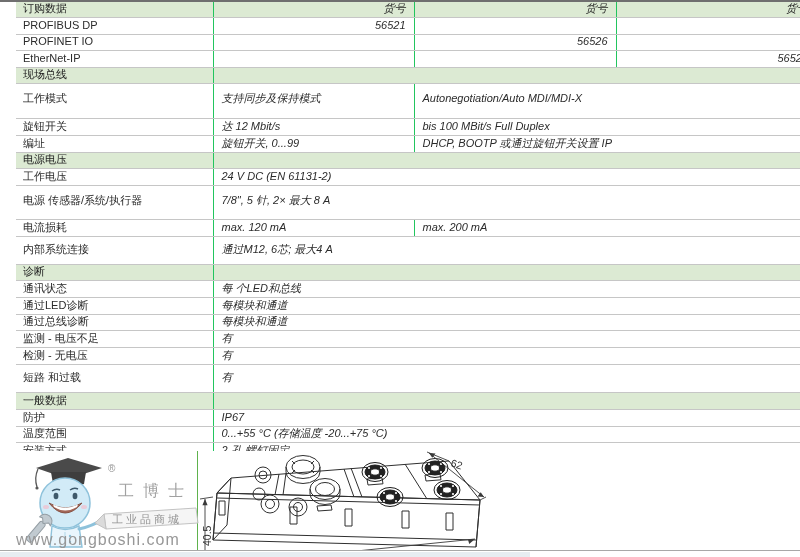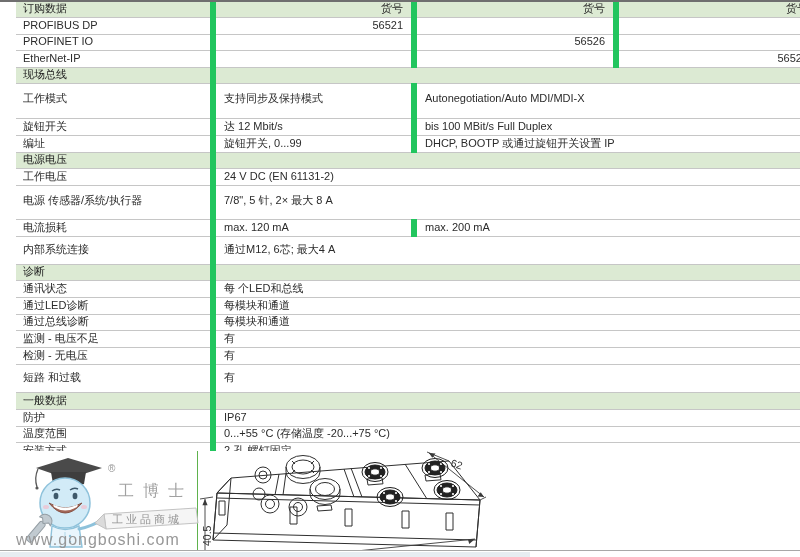--- a/index.html
+++ b/index.html
@@ -13,21 +13,21 @@
     border-collapse:collapse;table-layout:fixed;
   }
   table.spec td{
     font-size:11px;line-height:1.25;padding:0 8px;
     border-bottom:1px solid #c6c6c6;vertical-align:middle;
     overflow:hidden;white-space:nowrap;color:#2b2b2b;
   }
   table.spec td:first-child{padding-left:7px;}
   tr.section td{background:#dcead3;color:#1f1f1f;}
   td.ar{text-align:right;}
-  td.vl{border-left:6px solid #22c55e;}
+  td.vl{border-left:1px solid #22c55e;font-style:italic;}
   tr.top td{vertical-align:top;padding-top:8px;}
   .drawing-row{position:absolute;top:451px;left:0;width:800px;height:99px;background:#fff;}
   .drawing-vline{position:absolute;left:197px;top:0;width:1px;height:99px;background:#5fb24d;}
   .dim-svg{position:absolute;left:197px;top:0;}
   .watermark{position:absolute;left:8px;top:5px;opacity:.92;}
   .bottom-strip{position:absolute;top:550px;left:0;width:800px;height:7px;border-top:1px solid #a8a8a8;background:#fff;}
   .bottom-strip .tint{position:absolute;left:0;top:1px;width:530px;height:6px;background:#e7edf2;}
   .brand-text{font-size:16px;letter-spacing:9px;fill:#9a9a9a;}
   .tagline-text{font-size:11px;letter-spacing:3px;fill:#8a8a8a;}
   .url-text{font-size:16px;fill:#8f8f8f;letter-spacing:1px;}

